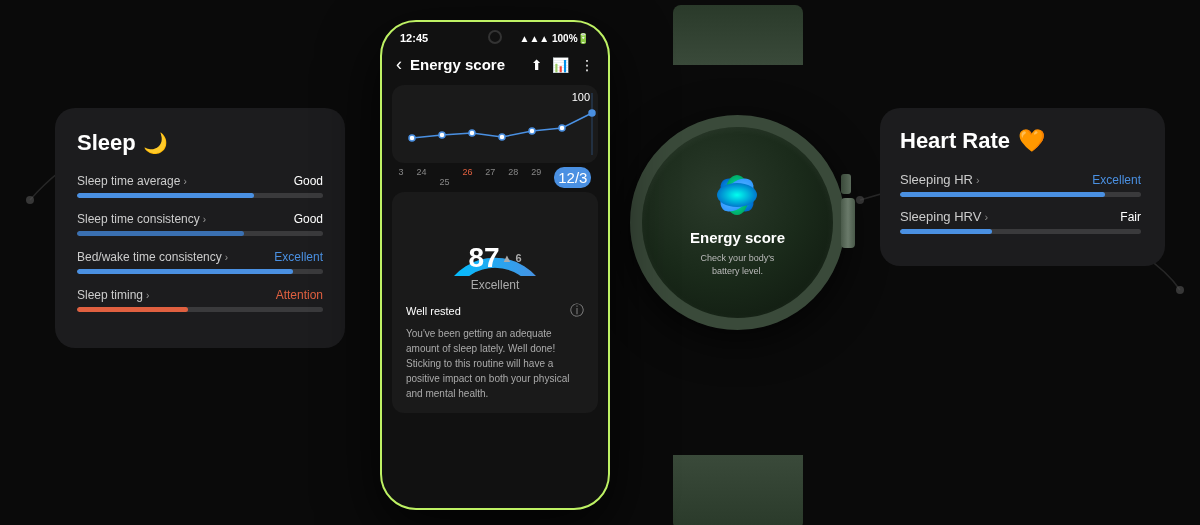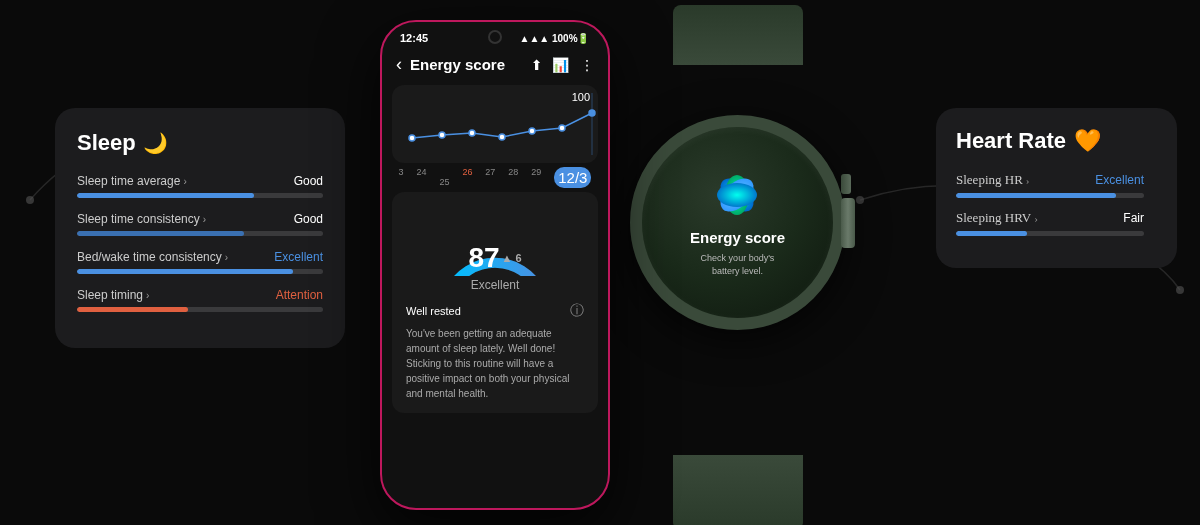--- a/index.html
+++ b/index.html
@@ -90,21 +90,21 @@
       position: absolute;
       left: 380px;
       top: 20px;
       z-index: 3;
     }
     .phone {
       width: 230px;
       height: 490px;
       background: #111;
       border-radius: 36px;
-      border: 2px solid #be185d;
+      border: 2px solid #bef264;
       overflow: hidden;
       position: relative;
       box-shadow: 0 20px 60px rgba(0,0,0,0.8);
     }
     .phone-status-bar {
       display: flex;
       justify-content: space-between;
       align-items: center;
       padding: 10px 18px 4px 18px;
       font-size: 11px;
@@ -307,26 +307,26 @@
     .watch-app-sub {
       font-size: 9px;
       color: #ccc;
       text-align: center;
       line-height: 1.4;
     }
 
     
     .heart-card {
       position: absolute;
-      right: 23px;
+      right: 35px;
       top: 108px;
-      width: 241px;
+      width: 285px;
       background: #1c1c1e;
       border-radius: 20px;
-      padding: 20px 33px 20px 20px;
+      padding: 20px 24px 20px 20px;
       z-index: 2;
     }
     .heart-card-title {
       font-size: 22px;
       font-weight: 700;
       color: #fff;
       display: flex;
       align-items: center;
       gap: 8px;
       margin-bottom: 18px;
@@ -342,21 +342,20 @@
       justify-content: space-between;
       align-items: center;
       margin-bottom: 5px;
     }
     .hr-label {
       font-size: 13px;
       color: #ccc;
       display: flex;
       align-items: center;
       gap: 3px;
-      font-family: Liberation Serif, serif;
     }
     .hr-value-excellent {
       font-size: 12px;
       color: #4a90e2;
     }
     .hr-value-fair {
       font-size: 12px;
       color: #fff;
     }
   </style>

